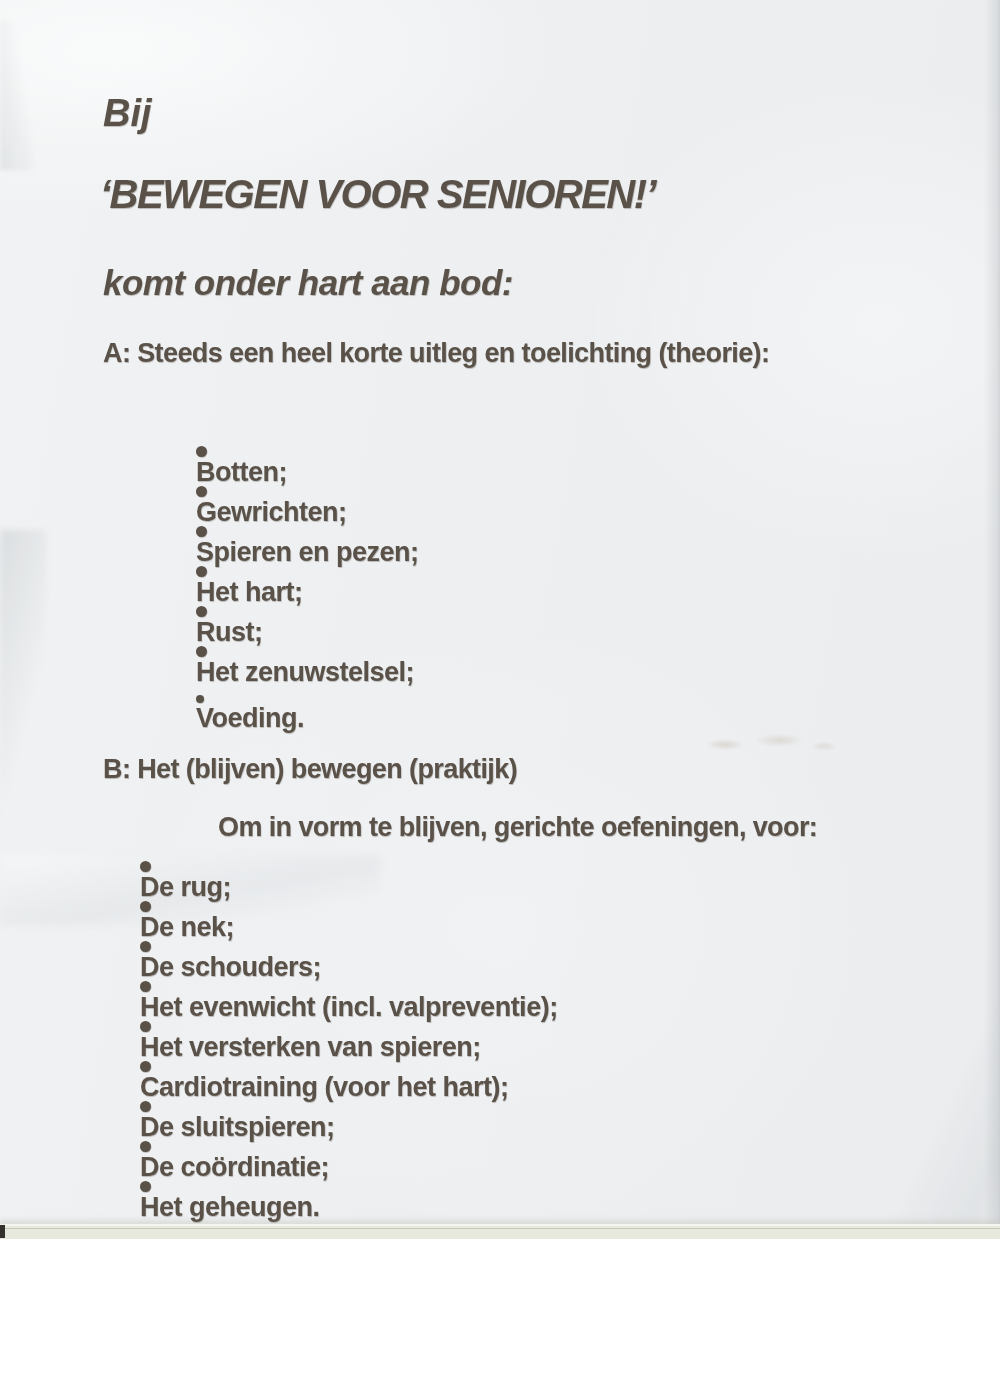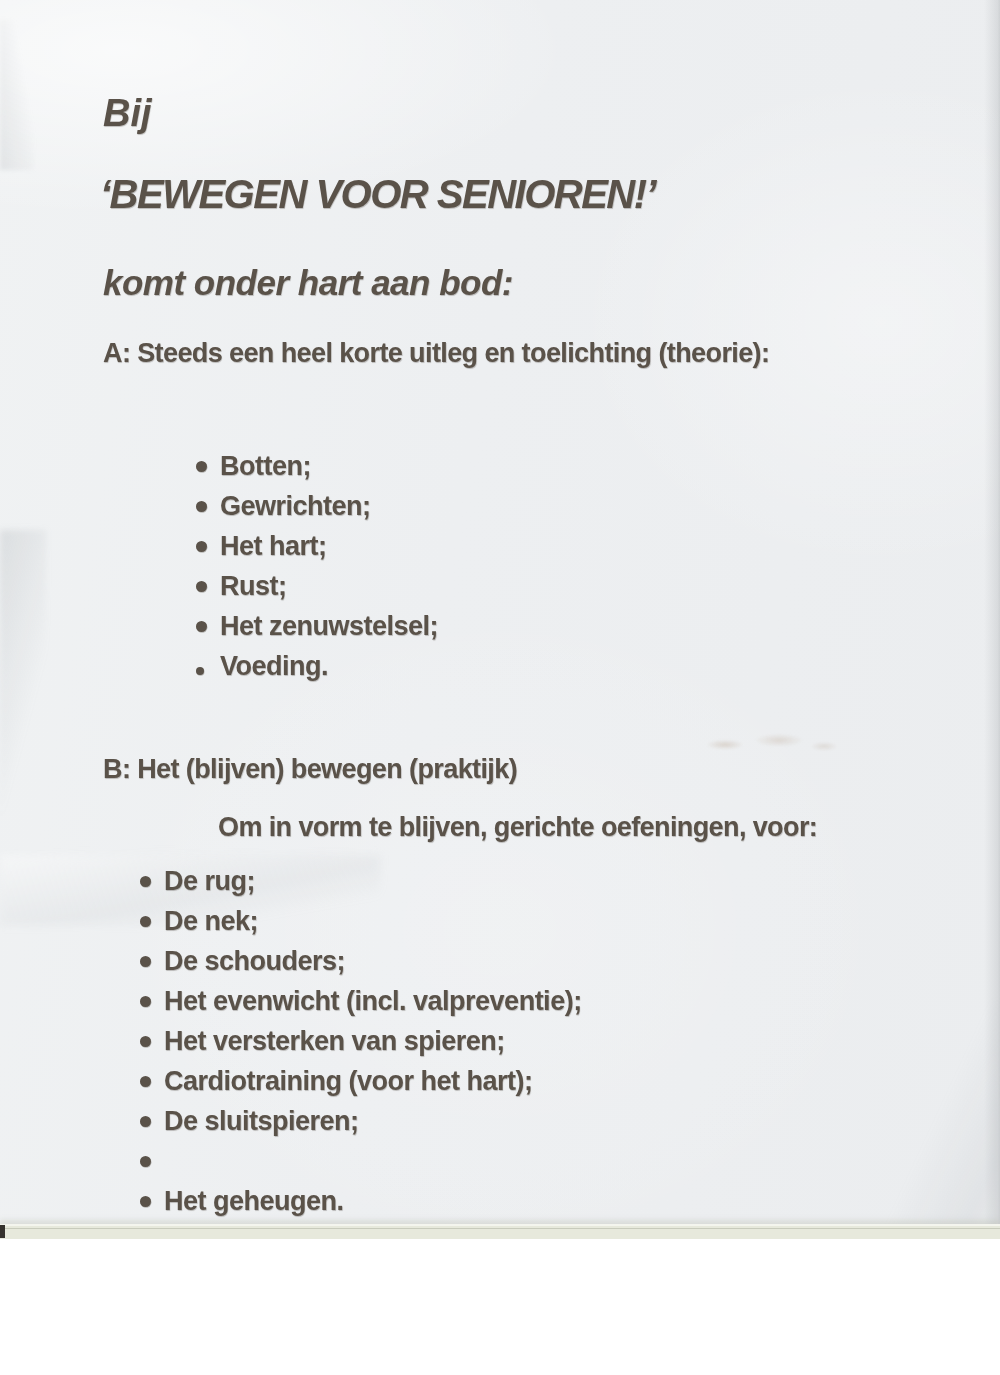--- a/index.html
+++ b/index.html
@@ -106,24 +106,25 @@
   .subheading-a { left: 218px; top: 396px; }
   .heading-b { left: 103px; top: 756px; }
   .subheading-b { left: 218px; top: 814px; }
   
   ul.blist {
     position: absolute; margin: 0; padding: 0; list-style: none;
   }
   .list-a { left: 196px; top: 446px; }
   .list-b { left: 140px; top: 861px; }
   ul.blist li {
-    display: flex; align-items: center; height: 40px;
+    display: flex; align-items: flex-start; height: 40px;
     font-size: 27px; font-weight: bold; letter-spacing: -0.5px;
     white-space: nowrap;
     text-shadow: 0.6px 0.8px 0.7px rgba(70,63,55,0.30);
+    flex-direction: column;
   }
   .bullet {
     width: 11px; height: 11px; border-radius: 50%;
     background: var(--ink); margin-right: 13px; flex: none;
     box-shadow: 0.5px 0.8px 0.6px rgba(70,63,55,0.35);
   }
   
   .list-a li:last-child .bullet {
     width: 8px; height: 8px; margin-right: 16px; margin-top: 9px;
   }
@@ -155,20 +156,24 @@
       <li>
       <span class="bullet"></span>
       <span class="item-text">Botten;</span>
     </li>
       <li>
       <span class="bullet"></span>
       <span class="item-text">Gewrichten;</span>
     </li>
       <li>
       <span class="bullet"></span>
+      <span class="item-text">Spieren en pezen;</span>
+    </li>
+      <li>
+      <span class="bullet"></span>
       <span class="item-text">Het hart;</span>
     </li>
       <li>
       <span class="bullet"></span>
       <span class="item-text">Rust;</span>
     </li>
       <li>
       <span class="bullet"></span>
       <span class="item-text">Het zenuwstelsel;</span>
     </li>
@@ -205,20 +210,21 @@
       <li>
       <span class="bullet"></span>
       <span class="item-text">Cardiotraining (voor het hart);</span>
     </li>
       <li>
       <span class="bullet"></span>
       <span class="item-text">De sluitspieren;</span>
     </li>
       <li>
       <span class="bullet"></span>
+      <span class="item-text">De coördinatie;</span>
     </li>
       <li>
       <span class="bullet"></span>
       <span class="item-text">Het geheugen.</span>
     </li>
     </ul>
 
 </div>
 
 </body></html>

